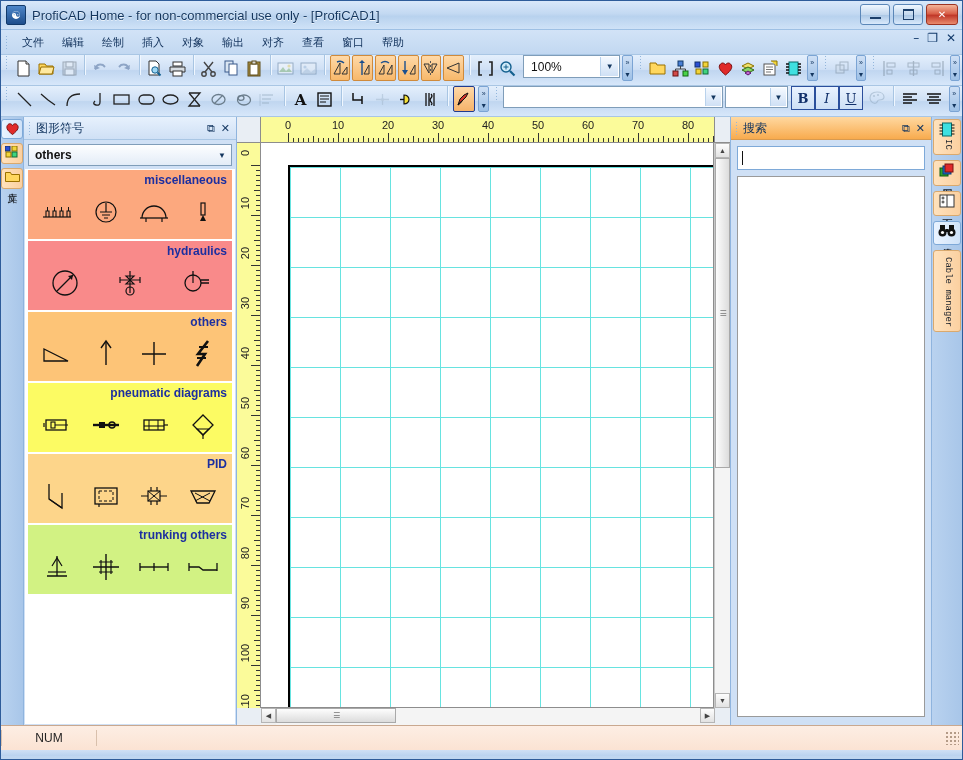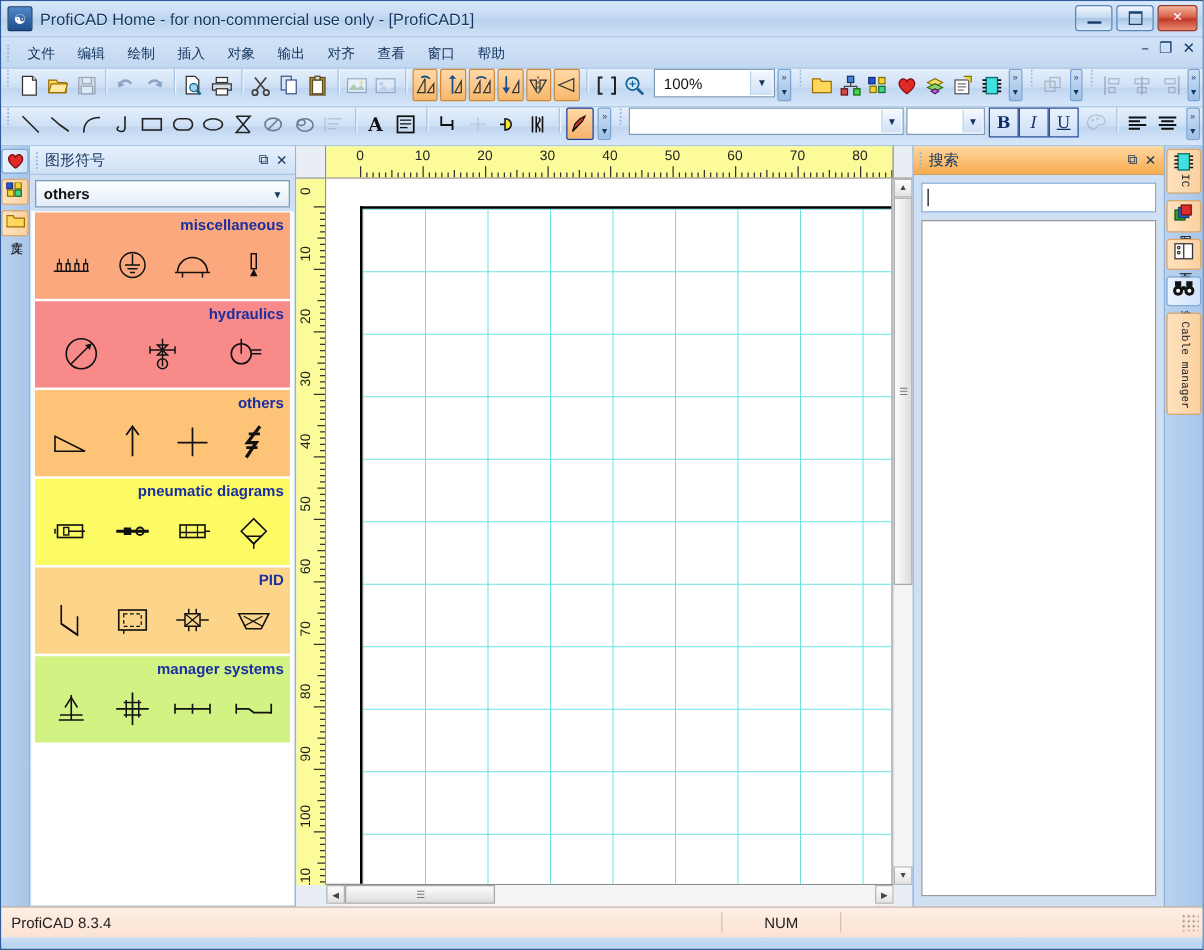--- a/index.html
+++ b/index.html
@@ -913,21 +913,21 @@
             <div class="sym">
               <svg width="34" height="34" viewBox="0 0 34 34">
                   <path d="M5 12 H29 L23 24 H11 Z" fill="none" stroke="#111" stroke-width="1.3"></path>
                   <path d="M9 14 L24 22 M24 14 L9 22" stroke="#111" stroke-width="1"></path>
                 </svg>
             </div>
           </div>
         </div>
 
         <div class="symgroup" style="background:#d2f283;">
-          <div class="symgroup-title">manager systems</div>
+          <div class="symgroup-title">trunking others</div>
           <div class="symrow">
             <div class="sym">
               <svg width="34" height="34" viewBox="0 0 34 34">
                   <path d="M17 6 V26 M7 26 H27" stroke="#111" stroke-width="1.3"></path>
                   <path d="M12 16 L17 8 L22 16" fill="none" stroke="#111" stroke-width="1.2"></path>
                   <path d="M8 22 h18" stroke="#111" stroke-width="1.2"></path>
                 </svg>
             </div>
             <div class="sym">
               <svg width="34" height="34" viewBox="0 0 34 34">
@@ -1258,21 +1258,20 @@
         <span class="rail-txt">搜索</span>
       </div>
       <div class="rrail-tab">
         <span class="rail-txt lat" style="margin-top:4px;">Cable manager</span>
       </div>
     </div>
 
   </div>
 
   <div class="statusbar">
-    <div class="st-cell" style="width:560px;">ProfiCAD 8.3.4</div>
     <div class="st-sep"></div>
     <div class="st-cell" style="width:78px;justify-content:center;">NUM</div>
     <div class="st-sep"></div>
     <div class="st-cell" style="width:26px;"></div>
     <div class="resize-grip"></div>
   </div>
   <div class="sb-bottom"></div>
 
 </div>
 

